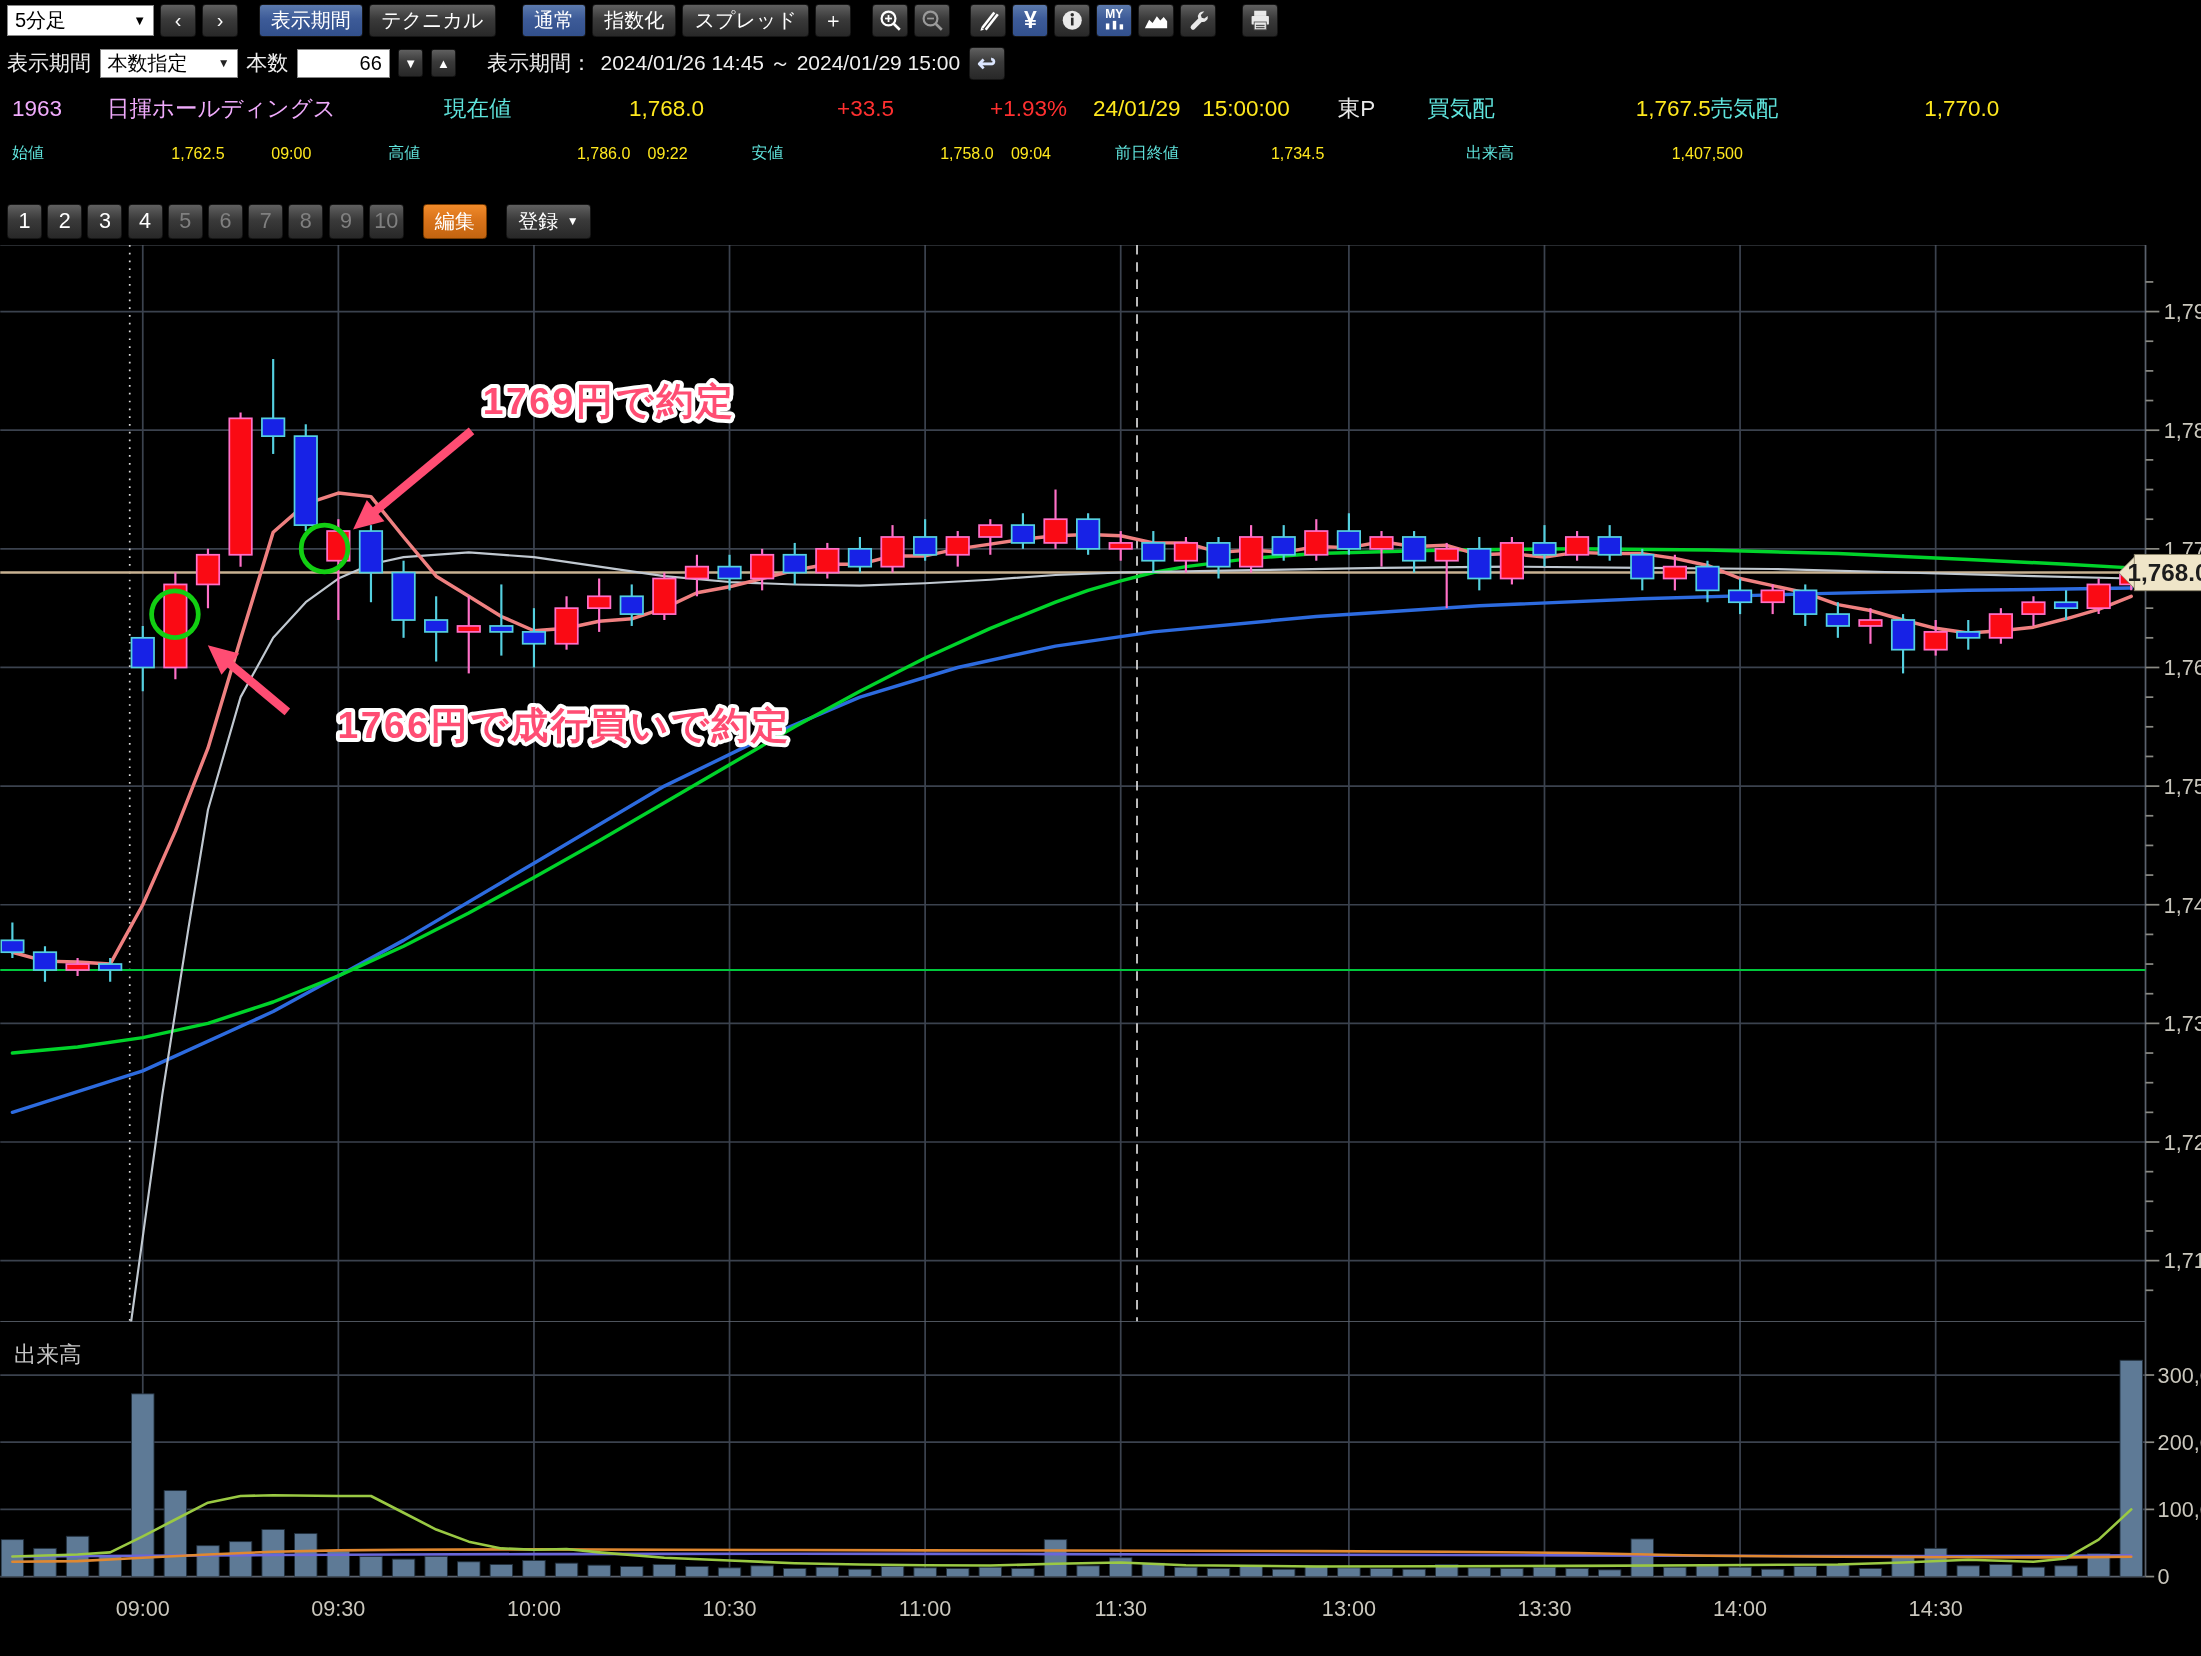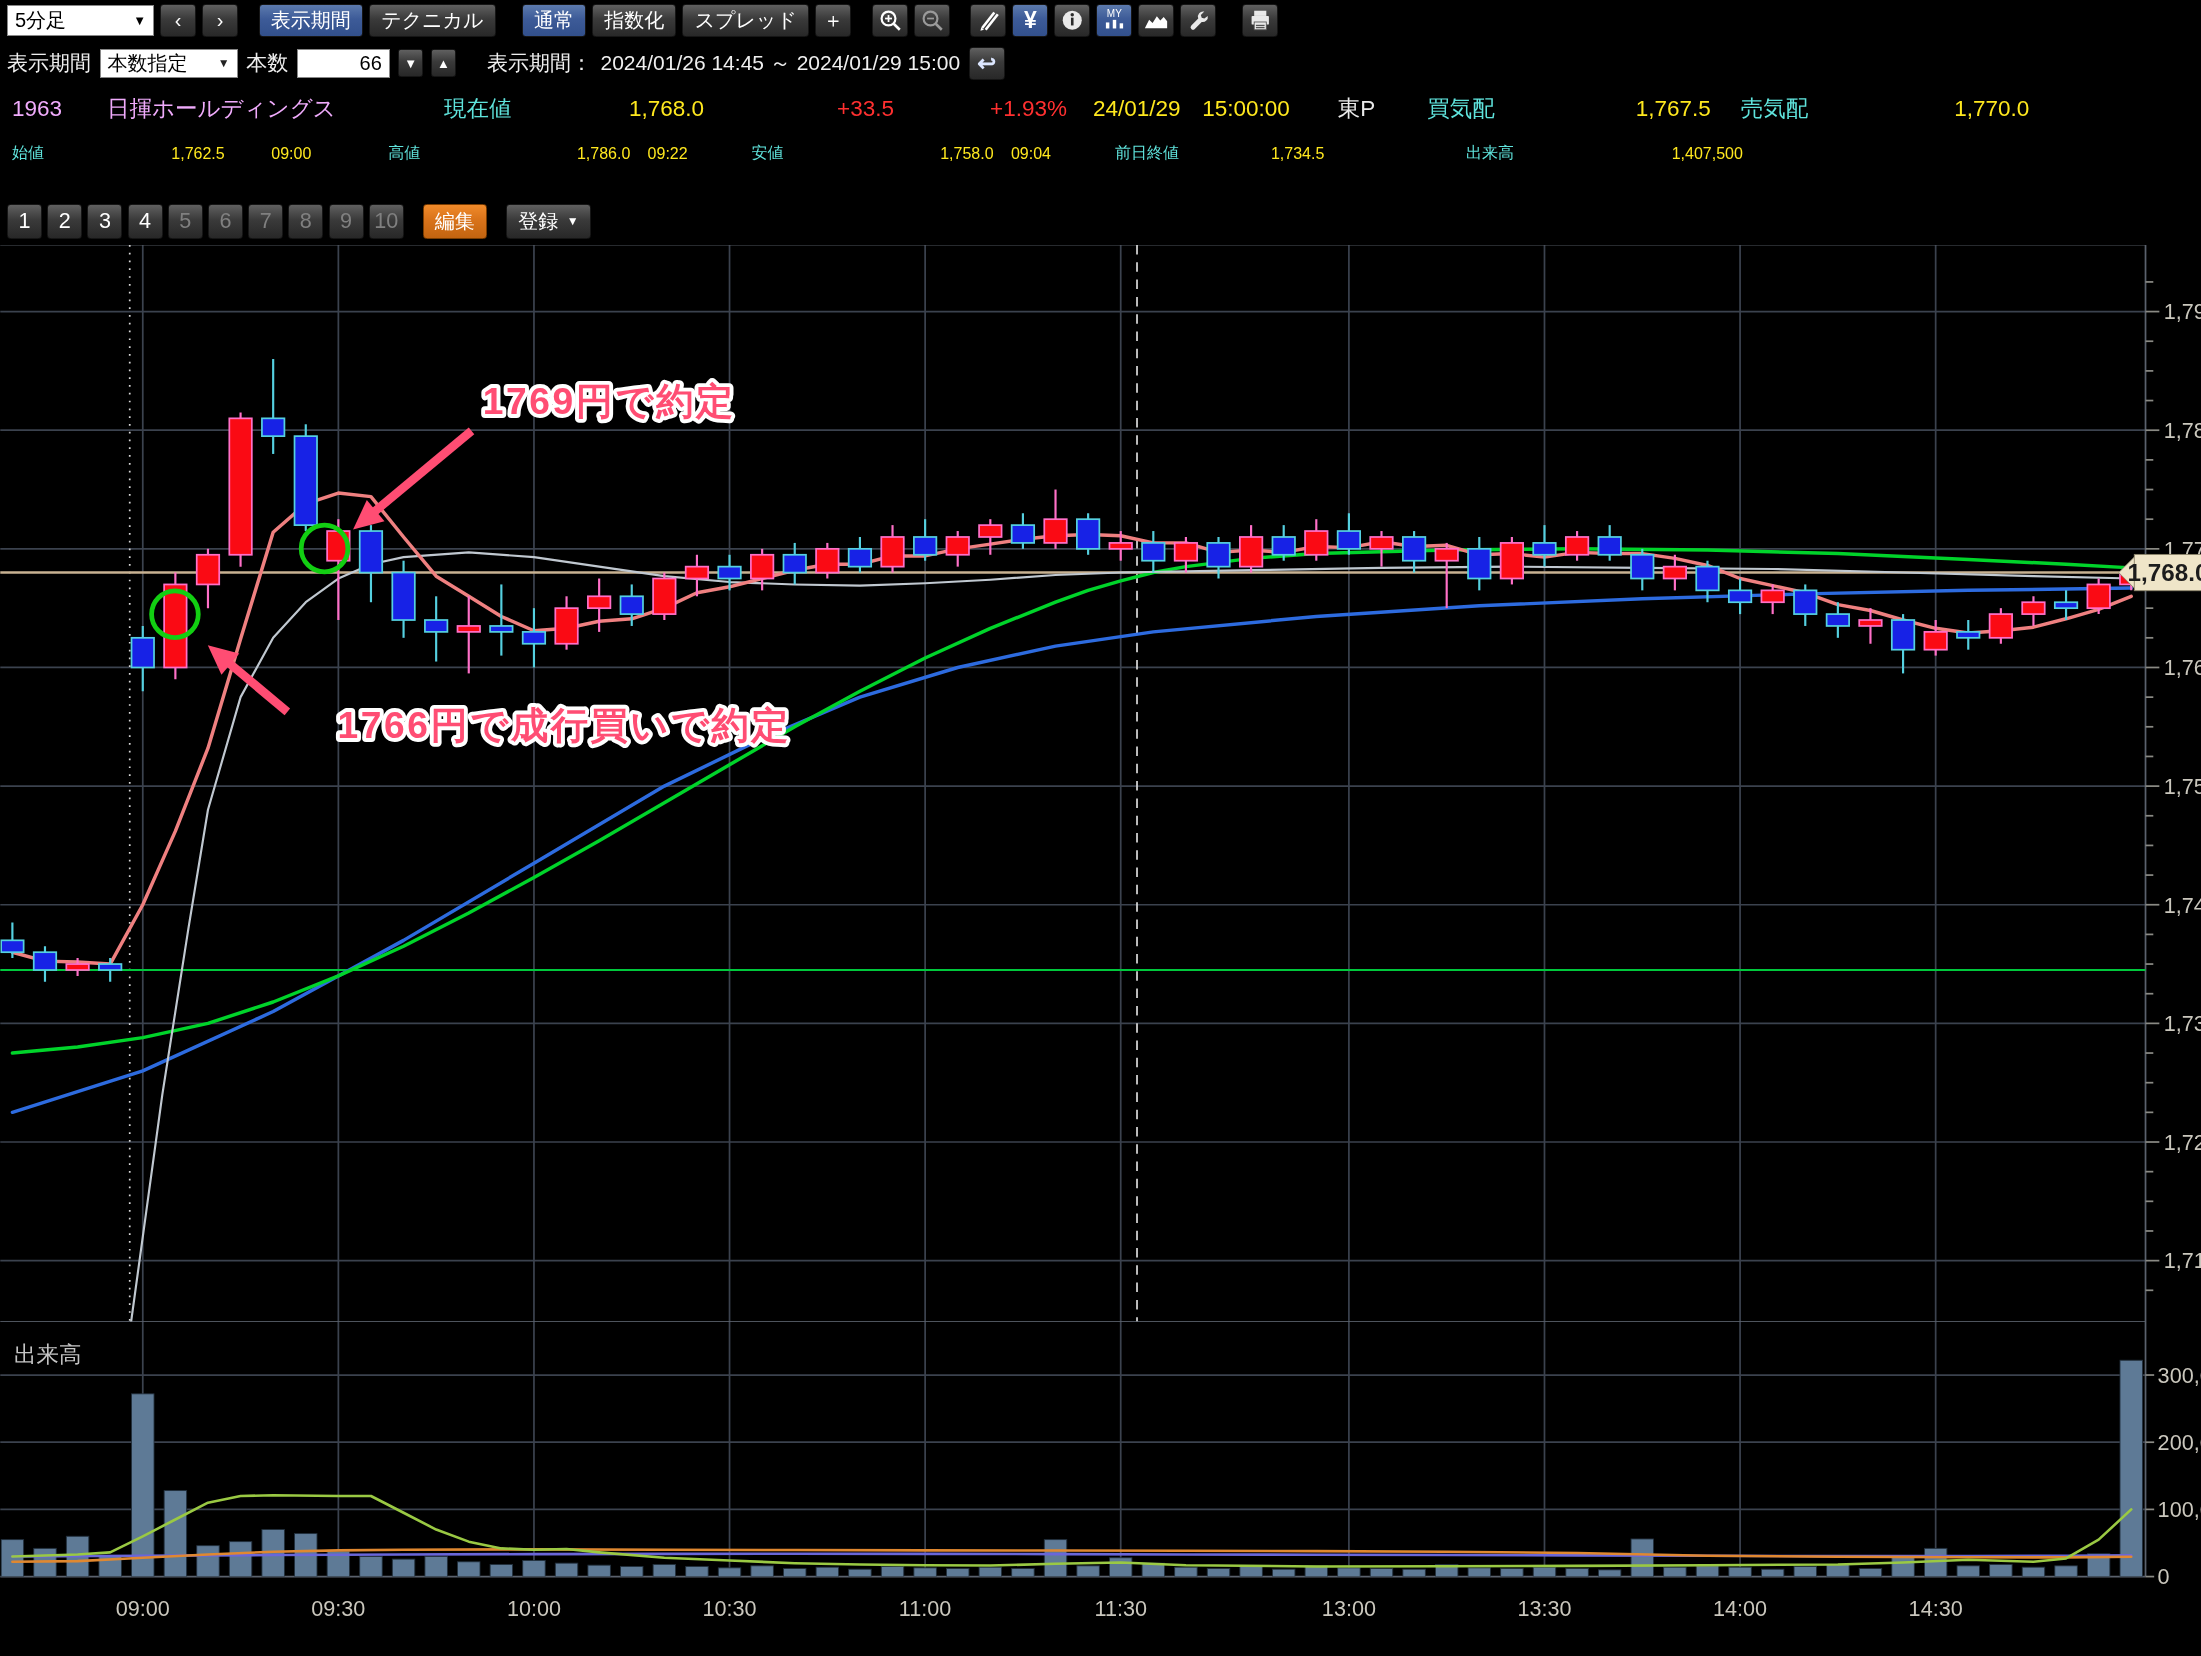--- a/index.html
+++ b/index.html
@@ -103,21 +103,21 @@
       </button>
     <button class="tbtn ibtn">
       <svg width="22.5" height="22.5" viewBox="0 0 26 26">
           <circle cx="13" cy="13" r="11" fill="#e9e9e9"></circle>
           <rect x="11.5" y="10" width="3" height="9" fill="#2a2a2a"></rect>
           <circle cx="13" cy="6.7" r="2" fill="#2a2a2a"></circle>
         </svg>
     </button>
     <button class="tbtn ibtn blue">
       <span style="display:flex;flex-direction:column;align-items:center;line-height:1">
-        <span style="font-size:10px;font-weight:normal">MY</span>
+        <span style="font-size:12px;font-weight:bold">MY</span>
         <svg width="21" height="11.2" viewBox="0 0 24 13">
             <rect x="2" y="4" width="4" height="7" fill="#fff"></rect>
             <rect x="10" y="1" width="4" height="10" fill="#fff"></rect>
             <rect x="18" y="5" width="4" height="6" fill="#fff"></rect>
           </svg>
       </span>
     </button>
     <button class="tbtn ibtn">
       <svg width="24" height="19" viewBox="0 0 28 22">
           <polygon points="1,20 6,10 10,14 15,6 19,11 23,7 27,12 27,20" fill="#fff"></polygon>
@@ -169,21 +169,21 @@
     <span class="pink" style="width:337px">日揮ホールディングス</span>
     <span class="cyan" style="width:104px">現在値</span>
     <span class="yel" style="width:156px;text-align:right">1,768.0</span>
     <span class="red" style="width:190px;text-align:right">+33.5</span>
     <span class="red" style="width:173px;text-align:right">+1.93%</span>
     <span class="yel" style="margin-left:26px">24/01/29</span>
     <span class="yel" style="margin-left:21.6px">15:00:00</span>
     <span class="wht" style="margin-left:48px">東P</span>
     <span class="cyan" style="margin-left:52px">買気配</span>
     <span class="yel" style="width:216px;text-align:right">1,767.5</span>
-    <span class="cyan" style="margin-left:30px">売気配</span>
+    <span class="cyan" style="">売気配</span>
     <span class="yel" style="width:221px;text-align:right">1,770.0</span>
   </div>
 
   <div id="ohlc" class="row">
     <span class="cyan" style="margin-left:12px;width:130px">始値</span>
     <span class="yel" style="width:112px;text-align:center">1,762.5</span>
     <span class="yel" style="margin-left:17.3px;width:69px">09:00</span>
     <span class="cyan" style="margin-left:48px;width:104px">高値</span>
     <span class="yel" style="width:138px;text-align:right">1,786.0</span>
     <span class="yel" style="margin-left:17.3px;width:69px">09:22</span>

